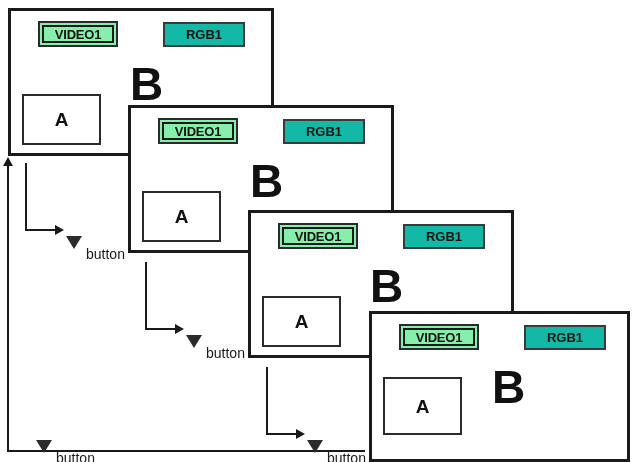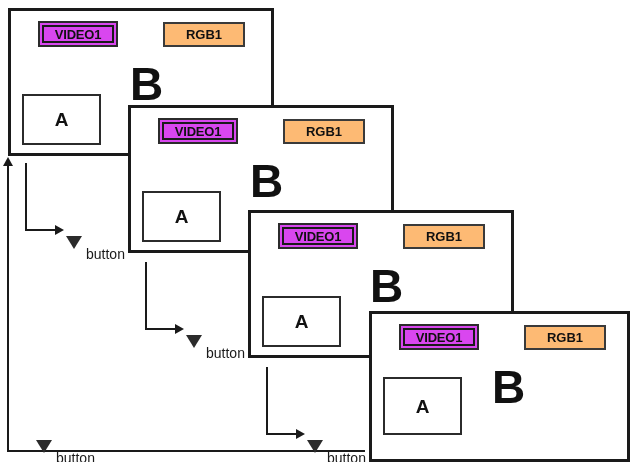--- a/index.html
+++ b/index.html
@@ -20,21 +20,21 @@
     position:absolute;
     background:#ffffff;
     border:3px solid #1a1a1a;
     box-sizing:border-box;
   }
 
   
   .video-box{
     position:absolute;
     box-sizing:border-box;
-    background:#d946ef;
+    background:#86efac;
     border:2px solid #2b2b2b;
     padding:2px;
   }
   .video-box .inner{
     width:100%;
     height:100%;
     box-sizing:border-box;
     border:2px solid #1a1a1a;
     display:flex;
     align-items:center;
@@ -46,21 +46,21 @@
     color:#111111;
     letter-spacing:-0.2px;
     line-height:1;
     white-space:nowrap;
   }
 
   
   .rgb-box{
     position:absolute;
     box-sizing:border-box;
-    background:#fdba74;
+    background:#14b8a6;
     border:2px solid #3a3a3a;
     display:flex;
     align-items:center;
     justify-content:center;
   }
   .rgb-box .label{
     font-weight:bold;
     font-size:13px;
     color:#111111;
     line-height:1;

